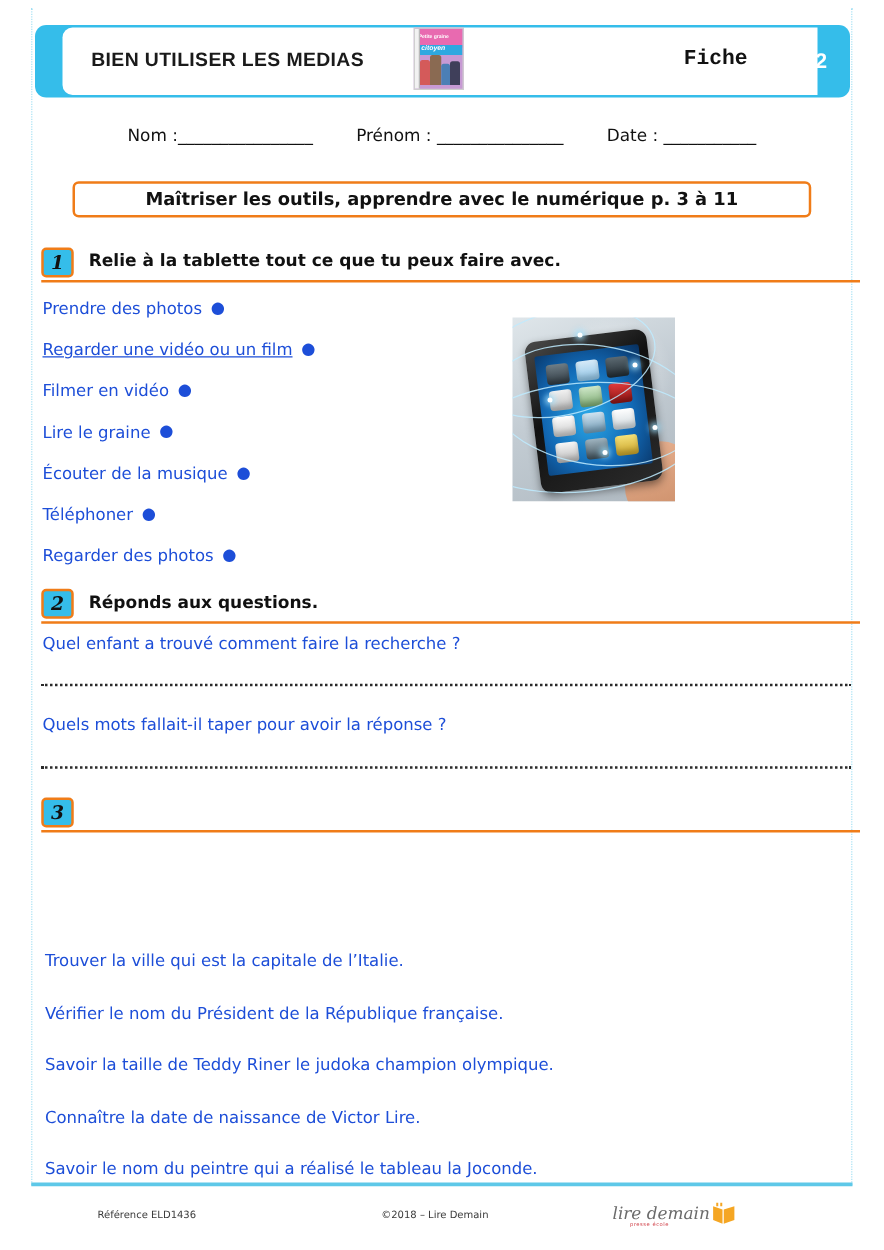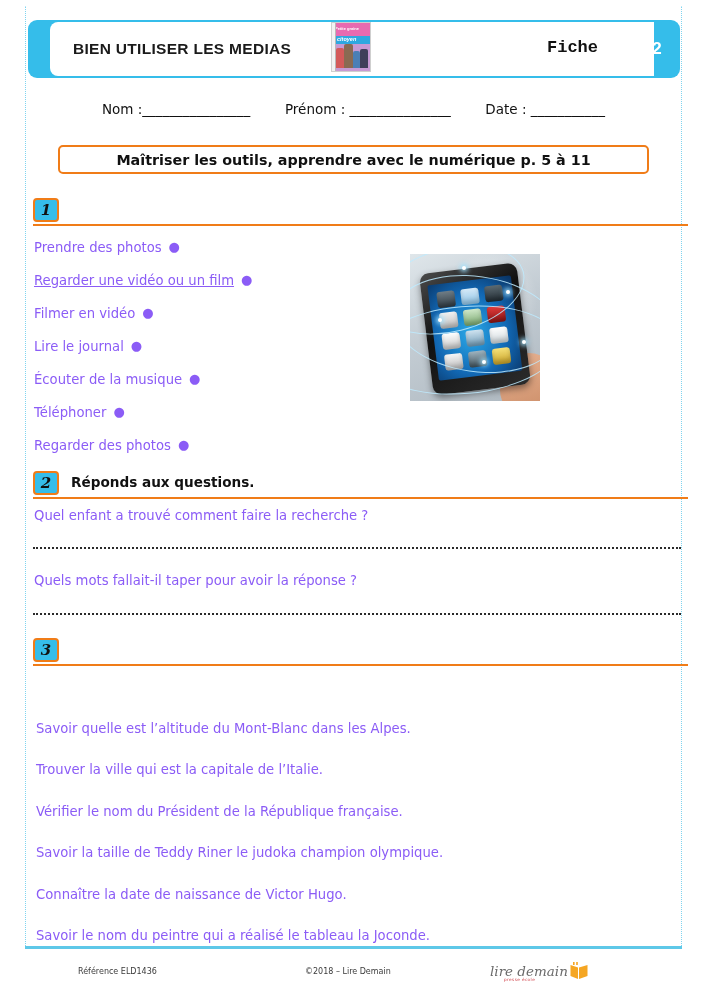--- a/index.html
+++ b/index.html
@@ -172,21 +172,21 @@
     left: 33px;
     width: 655px; height: 1.6px;
     background: #f07c18;
   }
 
   
   .txt {
     position: absolute;
     font-family: "DejaVu Sans", sans-serif;
     font-size: 13.2px;
-    color: #8b5cf6;
+    color: #1d4ed8;
     white-space: nowrap;
   }
   .list-item .bullet {
     display: inline-block;
     margin-left: 7px;
     font-size: 13px;
     vertical-align: 1px;
   }
 
   
@@ -328,32 +328,33 @@
 
   <div class="identity">
     <span class="fld"><span>Nom :</span><span>________________</span></span>
     <span class="gap-lg"></span>
     <span class="fld"><span>Prénom :</span> <span>_______________</span></span>
     <span class="gap-lg"></span>
     <span class="fld"><span>Date :</span> <span>___________</span></span>
   </div>
 
   <div class="banner">
-    <span>Maîtriser les outils, apprendre avec le numérique p. 5 à 11</span>
+    <span>Maîtriser les outils, apprendre avec le numérique p. 3 à 11</span>
   </div>
 
   <div class="ex-head" style="top:198px;">
     <div class="badge">1</div>
+    <div class="ex-title">Relie à la tablette tout ce que tu peux faire avec.</div>
   </div>
   <div class="ex-rule" style="top:224px;"></div>
 
   <div class="txt list-item" style="left:34px; top:239px;"><span>Prendre des photos</span><span class="bullet">●</span></div>
   <div class="txt list-item" style="left:34px; top:272px;text-decoration:underline;"><span>Regarder une vidéo ou un film</span><span class="bullet">●</span></div>
   <div class="txt list-item" style="left:34px; top:305px;"><span>Filmer en vidéo</span><span class="bullet">●</span></div>
-  <div class="txt list-item" style="left:34px; top:338px;"><span>Lire le journal</span><span class="bullet">●</span></div>
+  <div class="txt list-item" style="left:34px; top:338px;"><span>Lire le graine</span><span class="bullet">●</span></div>
   <div class="txt list-item" style="left:34px; top:371px;"><span>Écouter de la musique</span><span class="bullet">●</span></div>
   <div class="txt list-item" style="left:34px; top:404px;text-align:center;"><span>Téléphoner</span><span class="bullet">●</span></div>
   <div class="txt list-item" style="left:34px; top:437px;"><span>Regarder des photos</span><span class="bullet">●</span></div>
 
   <div class="tablet-img">
     <div class="tab-finger"></div>
     <div class="tab-body">
       <div class="tab-screen">
         <div class="tab-grid">
           <i></i>
@@ -390,25 +391,24 @@
   <div class="txt" style="left:34px; top:508px;">Quel enfant a trouvé comment faire la recherche ?</div>
   <div class="dotrule" style="top:547px;"></div>
   <div class="txt" style="left:34px; top:573px;">Quels mots fallait-il taper pour avoir la réponse ?</div>
   <div class="dotrule" style="top:613px;"></div>
 
   <div class="ex-head" style="top:638px;">
     <div class="badge">3</div>
   </div>
   <div class="ex-rule" style="top:664px;"></div>
 
-  <div class="txt" style="left:36px; top:721px;">Savoir quelle est l’altitude du Mont-Blanc dans les Alpes.</div>
   <div class="txt" style="left:36px; top:762px;">Trouver la ville qui est la capitale de l’Italie.</div>
   <div class="txt" style="left:36px; top:804px;">Vérifier le nom du Président de la République française.</div>
   <div class="txt" style="left:36px; top:845px;">Savoir la taille de Teddy Riner le judoka champion olympique.</div>
-  <div class="txt" style="left:36px; top:887px;">Connaître la date de naissance de Victor Hugo.</div>
+  <div class="txt" style="left:36px; top:887px;">Connaître la date de naissance de Victor Lire.</div>
   <div class="txt" style="left:36px; top:928px;">Savoir le nom du peintre qui a réalisé le tableau la Joconde.</div>
 
   <div class="footer-ref" style="left:78px; top:967px;">Référence ELD1436</div>
   <div class="footer-copy" style="left:305px; top:967px;">©2018 – Lire Demain</div>
 
   <div class="logo">
     <div class="logo-txt">lire demain</div>
     <div class="logo-sub">presse école</div>
     <svg class="logo-book" width="20" height="18" viewBox="0 0 20 18">
       <path d="M1.5 3 L9 5.5 L9 17 L1.5 14 Z" fill="#f5a623"></path>

